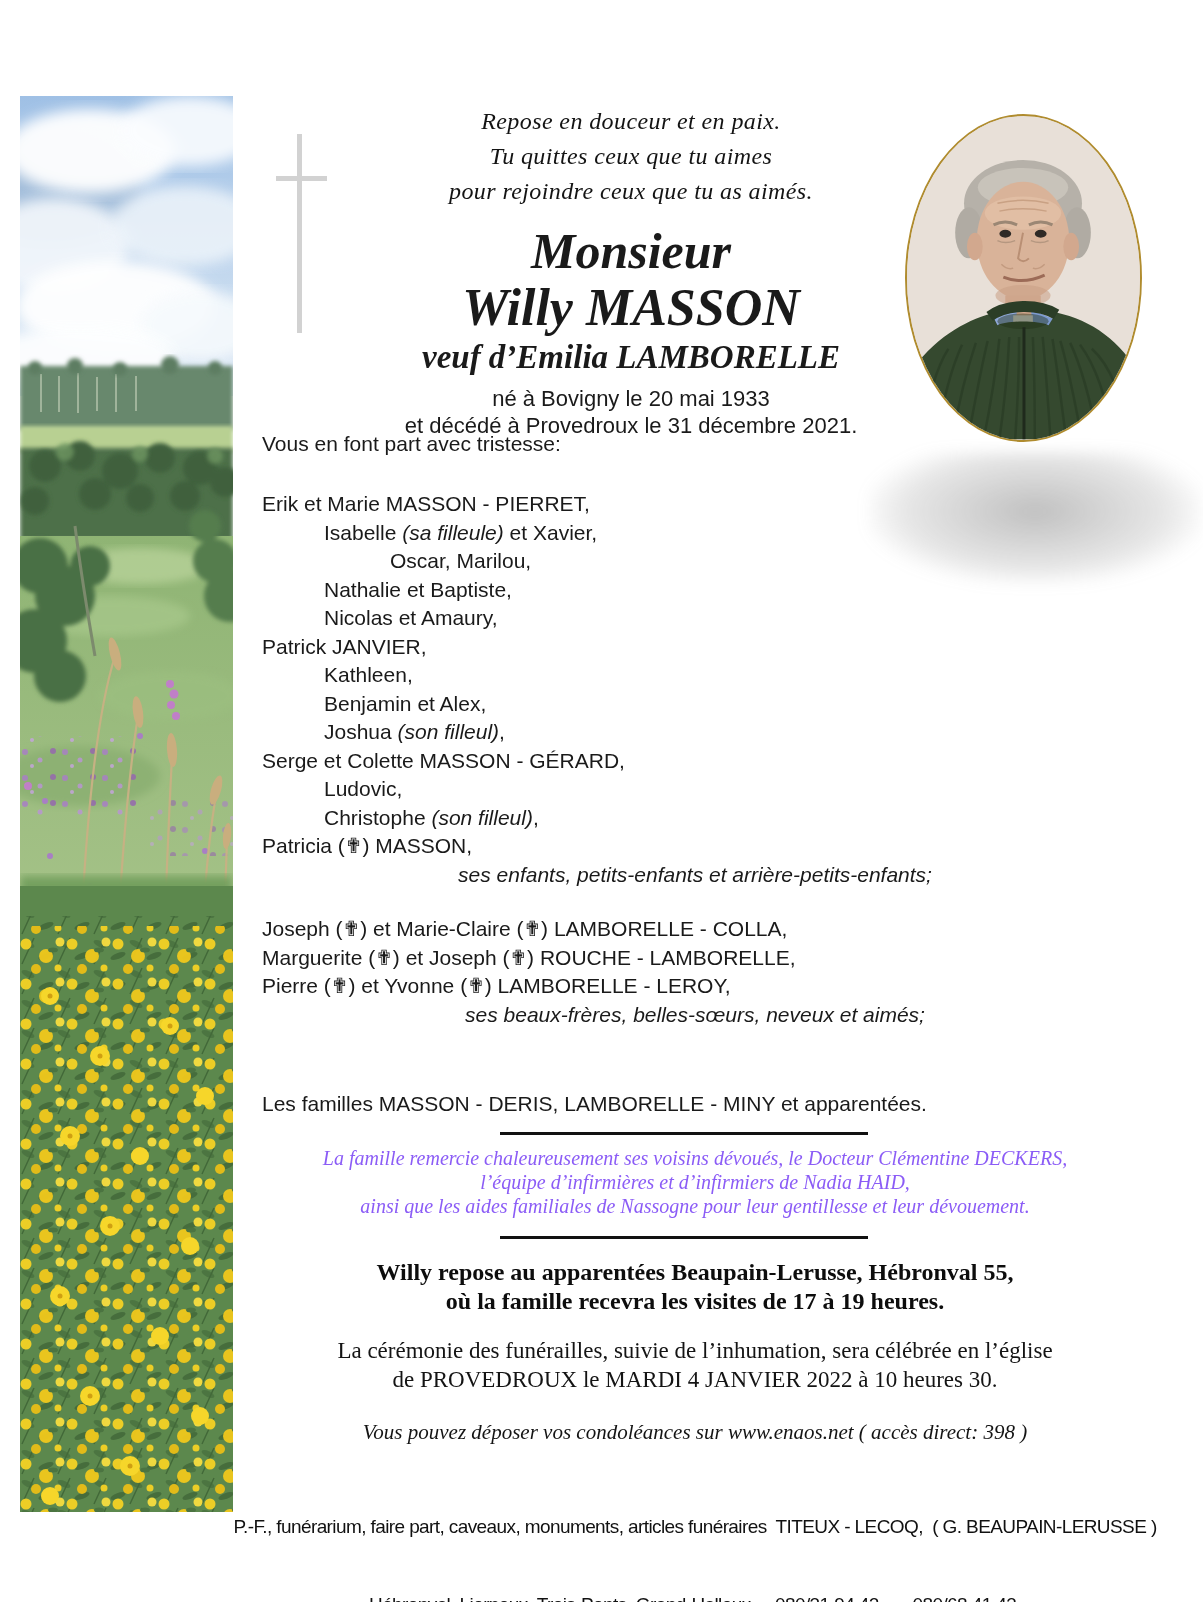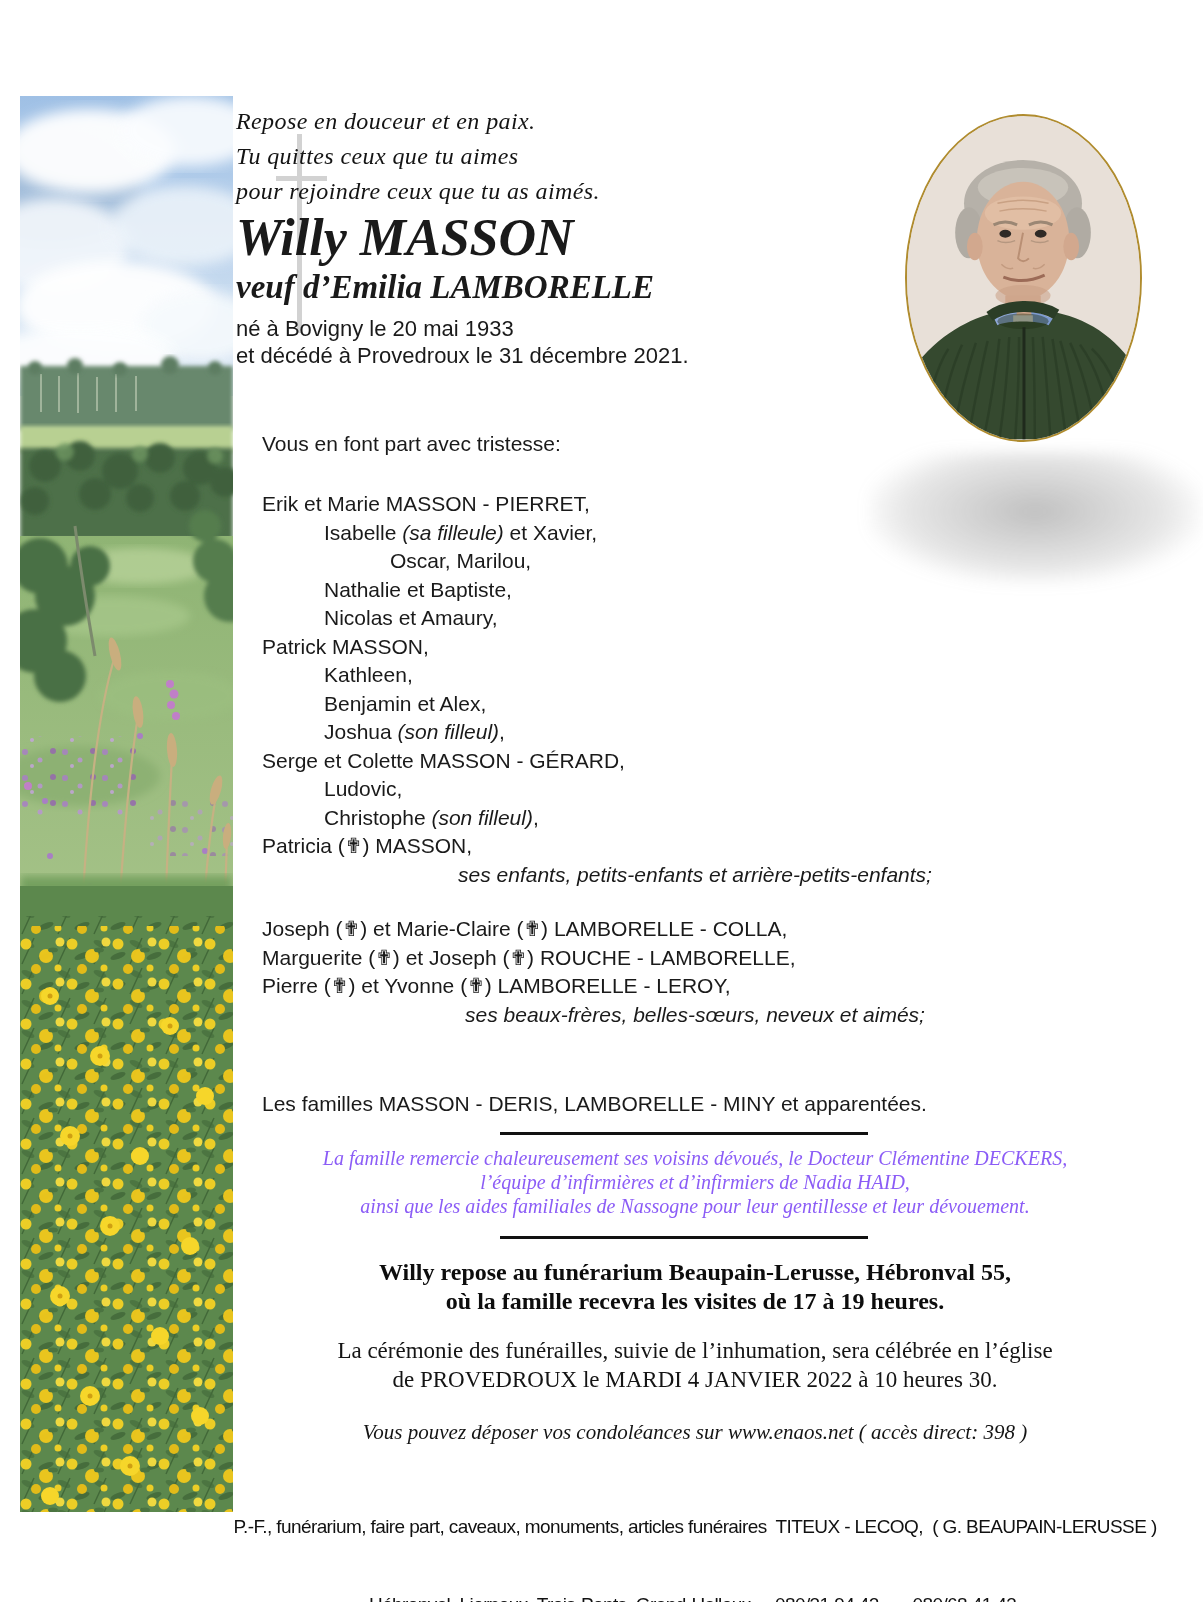--- a/index.html
+++ b/index.html
@@ -15,21 +15,21 @@
 
   
   .portrait{position:absolute;left:905px;top:114px;width:237px;height:328px;border-radius:50%;
             border:2px solid #b08c2e;overflow:hidden;background:#e8e0d8;box-sizing:border-box;}
   .portrait svg{display:block;}
   .portrait-shadow{position:absolute;left:868px;top:452px;width:334px;height:132px;
       background:radial-gradient(ellipse at 50% 45%, rgba(90,90,90,.38), rgba(120,120,120,.18) 55%, rgba(255,255,255,0) 75%);
       filter:blur(7px);}
 
   
-  .top-block{position:absolute;left:236px;top:104px;width:734px;}
+  .top-block{position:absolute;left:264px;top:104px;width:734px;text-align:center;}
   .epitaph{font-family:"Liberation Serif",serif;font-style:italic;font-size:24px;line-height:35px;
            color:#141414;letter-spacing:.4px;}
   .title-line{font-family:"Liberation Serif",serif;font-style:italic;font-weight:bold;}
   .t-monsieur{font-size:50px;line-height:56px;margin-top:14px;}
   .t-name{font-size:52px;line-height:58px;}
   .t-spouse{font-size:33px;line-height:40px;}
   .t-birth{font-size:22px;line-height:27px;margin-top:8px;}
   .t-death{font-size:22px;line-height:27px;}
 
   
@@ -301,35 +301,36 @@
       </g>
       <line x1="119" y1="214" x2="119" y2="328" stroke="#1f2a1c" stroke-width="3"></line>
     </svg>
   </div>
   <div class="portrait-shadow"></div>
 
   <div class="top-block">
     <div class="epitaph">Repose en douceur et en paix.</div>
     <div class="epitaph">Tu quittes ceux que tu aimes</div>
     <div class="epitaph">pour rejoindre ceux que tu as aimés.</div>
+    <div class="title-line t-monsieur">Monsieur</div>
     <div class="title-line t-name">Willy MASSON</div>
     <div class="title-line t-spouse">veuf d’Emilia LAMBORELLE</div>
     <div class="t-birth">né à Bovigny le 20 mai 1933</div>
     <div class="t-death">et décédé à Provedroux le 31 décembre 2021.</div>
   </div>
 
   <div class="announce">Vous en font part avec tristesse:</div>
 
   <div class="names-a">
     <div class="ind-0">Erik et Marie MASSON - PIERRET,</div>
     <div class="ind-1"><span>Isabelle </span><span class="em">(sa filleule)</span><span> et Xavier,</span></div>
     <div class="ind-2">Oscar, Marilou,</div>
     <div class="ind-1">Nathalie et Baptiste,</div>
     <div class="ind-1">Nicolas et Amaury,</div>
-    <div class="ind-0">Patrick MASSON,</div>
+    <div class="ind-0">Patrick JANVIER,</div>
     <div class="ind-1">Kathleen,</div>
     <div class="ind-1">Benjamin et Alex,</div>
     <div class="ind-1"><span>Joshua </span><span class="em">(son filleul)</span><span>,</span></div>
     <div class="ind-0">Serge et Colette MASSON - GÉRARD,</div>
     <div class="ind-1">Ludovic,</div>
     <div class="ind-1"><span>Christophe </span><span class="em">(son filleul)</span><span>,</span></div>
     <div class="ind-0">Patricia (✟) MASSON,</div>
     <div class="closing">ses enfants, petits-enfants et arrière-petits-enfants;</div>
   </div>
 
@@ -346,21 +347,21 @@
 
   <div class="thanks">
     <div>La famille remercie chaleureusement ses voisins dévoués, le Docteur Clémentine DECKERS,</div>
     <div>l’équipe d’infirmières et d’infirmiers de Nadia HAID,</div>
     <div>ainsi que les aides familiales de Nassogne pour leur gentillesse et leur dévouement.</div>
   </div>
 
   <div class="divider div-2"></div>
 
   <div class="funeral">
-    <div>Willy repose au funérarium Beaupain-Lerusse, Hébronval 55,</div>
+    <div>Willy repose au apparentées Beaupain-Lerusse, Hébronval 55,</div>
     <div>où la famille recevra les visites de 17 à 19 heures.</div>
   </div>
 
   <div class="ceremony">
     <div>La cérémonie des funérailles, suivie de l’inhumation, sera célébrée en l’église</div>
     <div>de PROVEDROUX le MARDI 4 JANVIER 2022 à 10 heures 30.</div>
   </div>
 
   <div class="condolences">Vous pouvez déposer vos condoléances sur www.enaos.net ( accès direct: 398 )</div>
 

